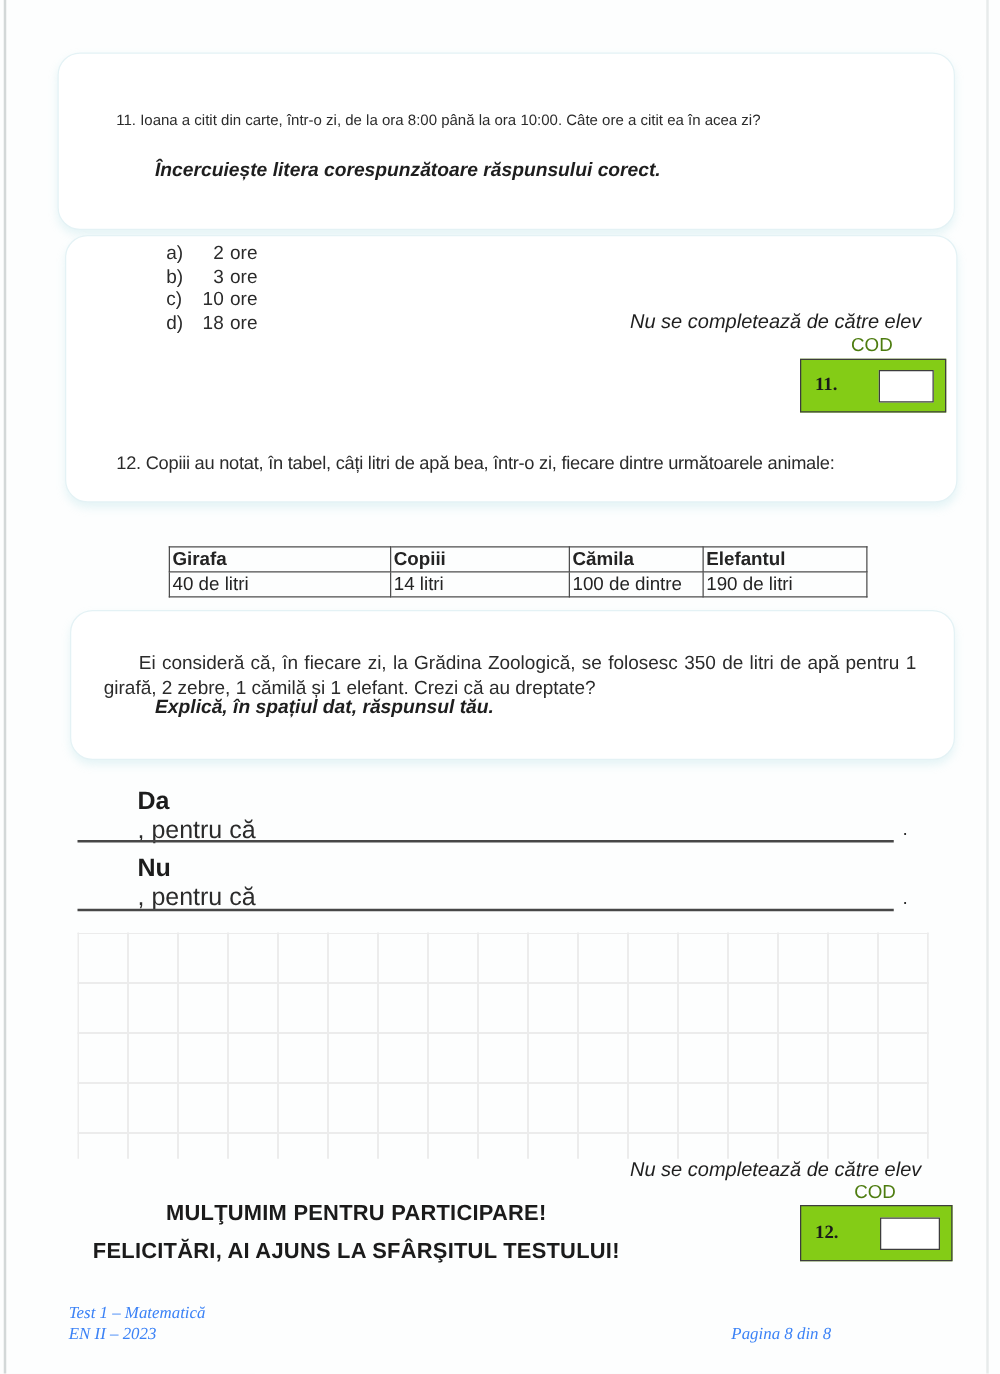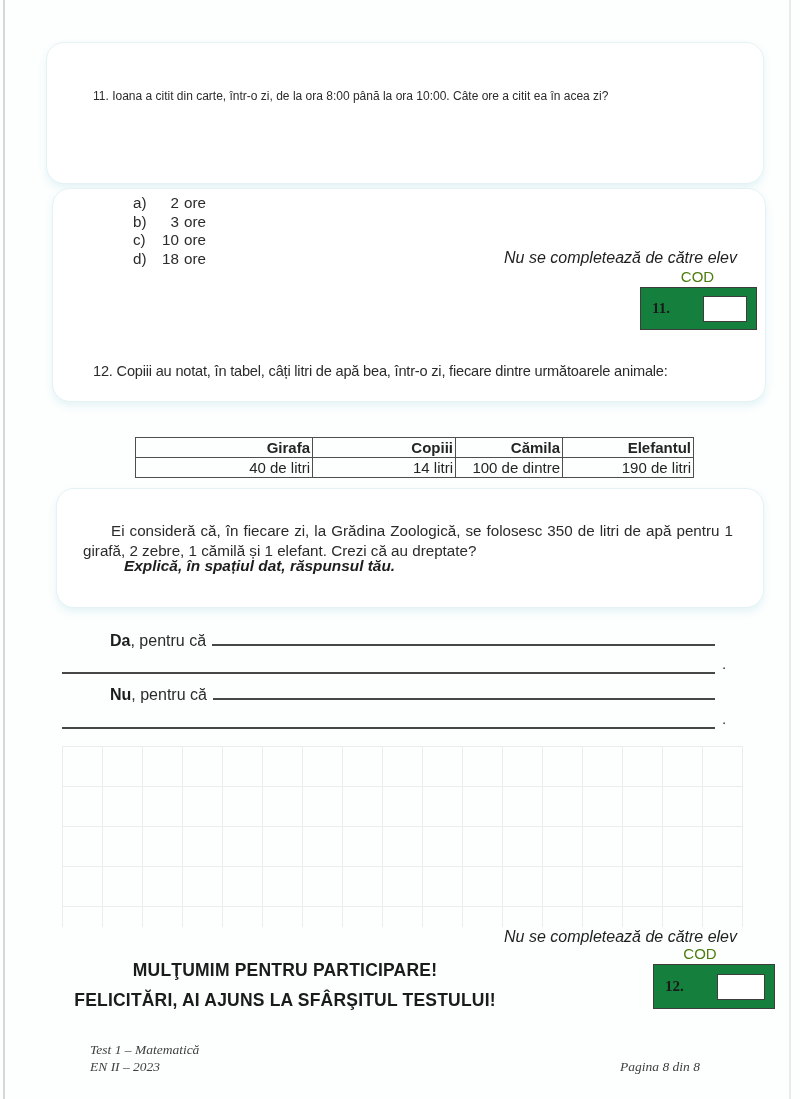--- a/index.html
+++ b/index.html
@@ -50,50 +50,50 @@
   .ncd-note{
     position:absolute;right:63px;width:340px;text-align:right;
     font-style:italic;font-size:16px;color:#1f1f1f;
   }
   .ncd-note1{top:249px;}
   .ncd-note2{top:928px;}
   .cod-label{position:absolute;font-size:15px;color:#4d7c0f;text-align:center;}
   .cod-label1{left:640px;width:115px;top:268px;}
   .cod-label2{left:640px;width:120px;top:945px;}
   .cod-box{
-    position:absolute;border:1.5px solid #3d3d3d;background:#15803d;
+    position:absolute;border:1.5px solid #3d3d3d;background:#84cc16;
     display:flex;align-items:center;gap:33px;
   }
   .cod-box1{left:640px;top:287px;width:115px;height:41px;}
-  .cod-box2{left:640px;top:964px;width:120px;height:43px;margin-left:13px;}
+  .cod-box2{left:640px;top:964px;width:120px;height:43px;}
   .cod-item{
     font-family:"Liberation Serif", serif;font-weight:bold;
     font-size:15px;margin-left:11px;color:#1a1a1a;
   }
   .cod-entry{
     margin-left:auto;margin-right:9px;width:58px;height:24px;
     border:1.5px solid #3d3d3d;background:#fff;
   }
 
   table.animals{
     position:absolute;left:135px;top:437px;width:558px;
     border-collapse:collapse;table-layout:fixed;font-size:15px;color:#242424;
   }
   table.animals td{
-    border:1.4px solid #4e4e4e;text-align:right;height:19px;padding:0 2px;
+    border:1.4px solid #4e4e4e;text-align:left;height:19px;padding:0 2px;
   }
   td.hd{font-weight:bold;}
   col.c1{width:177px;} col.c2{width:143px;} col.c3{width:107px;} col.c4{width:131px;}
 
   .para{
     position:absolute;left:83px;top:521px;width:650px;
     font-size:15.2px;line-height:19.5px;text-align:justify;text-indent:28px;
   }
 
-  .ans-row{position:absolute;display:flex;align-items:center;font-size:16px;}
+  .ans-row{position:absolute;display:flex;align-items:flex-start;font-size:20px;flex-direction:column;}
   .ans-da{left:110px;top:630px;width:605px;height:22px;}
   .ans-nu{left:110px;top:684px;width:605px;height:22px;}
   .ans-label{font-weight:bold;color:#1c1c1c;}
   .fill-line{flex:1;border-bottom:2px solid #474747;height:6px;margin-left:6px;margin-bottom:-1px;}
   .cont-row{position:absolute;left:62px;width:672px;display:flex;align-items:flex-end;height:20px;font-size:15.2px;}
   .cont-row1{top:654px;}
   .cont-row2{top:709px;}
   .full-line{width:653px;border-bottom:2px solid #474747;height:2px;}
   .line-period{margin-left:7px;margin-bottom:2px;}
 
@@ -103,40 +103,41 @@
       repeating-linear-gradient(to right,#ececec 0 1px,transparent 1px 40px),
       repeating-linear-gradient(to bottom,#ececec 0 1px,transparent 1px 40px);
   }
 
   .congrats{
     position:absolute;left:45px;top:955px;width:480px;text-align:center;
     font-weight:bold;font-size:17.5px;line-height:30px;color:#1b1b1b;letter-spacing:0.2px;
   }
   .footer{
     position:absolute;font-family:"Liberation Serif", serif;font-style:italic;
-    font-size:13.5px;line-height:16.5px;color:#404040;margin-left:35px;
+    font-size:13.5px;line-height:16.5px;color:#3b82f6;
   }
   .footer-left{left:55px;top:1042px;}
   .footer-right{left:520px;top:1059px;width:210px;text-align:center;}
 </style>
 </head>
 <body>
 
 <div class="page">
 
   <div class="edge-left"></div>
   <div class="edge-right"></div>
 
   <div class="card card1"></div>
   <div class="card card2"></div>
   <div class="card card3"></div>
 
   <div class="content">
 
     <div class="q-text q11-text">11. Ioana a citit din carte, într-o zi, de la ora 8:00 până la ora 10:00. Câte ore a citit ea în acea zi?</div>
+    <div class="instr instr1">Încercuiește litera corespunzătoare răspunsului corect.</div>
 
     <div class="options">
       <div class="opt">
         <span class="opt-letter">a)</span>
         <span class="opt-num">2</span>
         <span class="opt-unit">ore</span>
       </div>
       <div class="opt">
         <span class="opt-letter">b)</span>
         <span class="opt-num">3</span>

